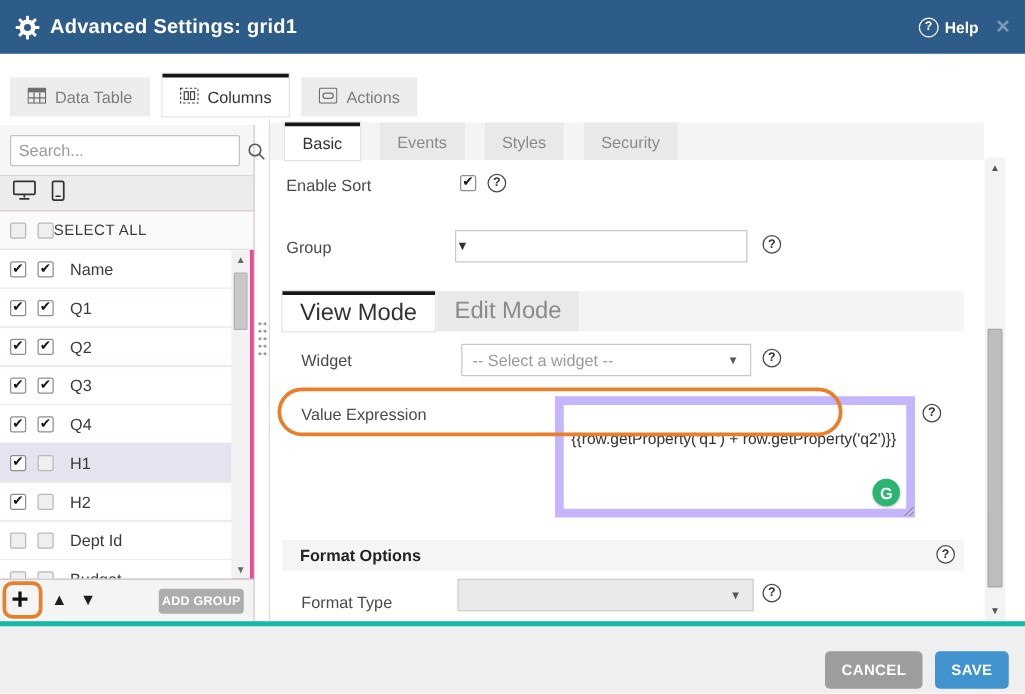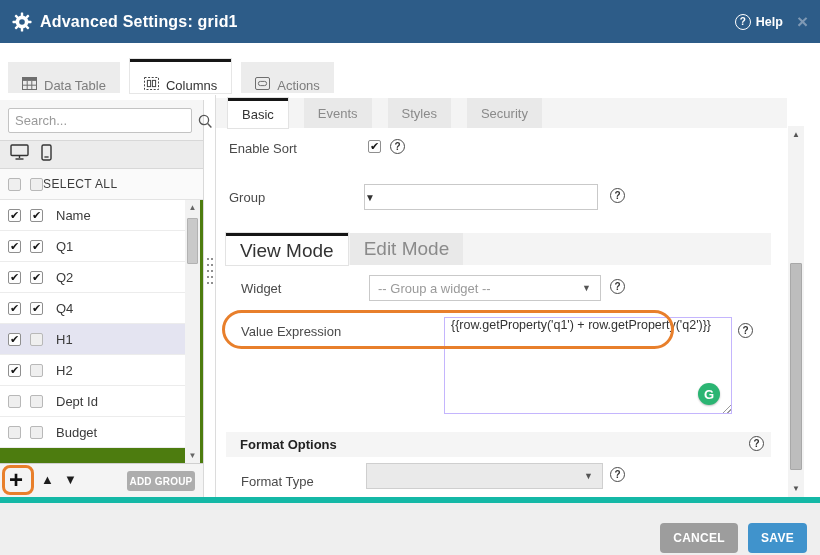--- a/index.html
+++ b/index.html
@@ -15,26 +15,26 @@
   .hdr-title{color:#fff;font-size:16px;font-weight:bold;margin-left:8px;letter-spacing:.2px;}
   .gear{margin-left:12px;display:flex;align-items:center;}
   .hdr-right{position:absolute;right:12px;top:0;height:43px;display:flex;align-items:center;gap:14px;}
   .help-wrap{display:flex;align-items:center;gap:5px;cursor:pointer;}
   .qm-w{width:16px;height:16px;border:1.4px solid #fff;border-radius:50%;color:#fff;font-size:10px;font-weight:bold;display:inline-flex;align-items:center;justify-content:center;}
   .help-lbl{color:#fff;font-size:12.5px;font-weight:bold;}
   .close-x{color:#7f99b4;font-size:19px;font-weight:bold;line-height:1;cursor:pointer;}
 
   
   .top-tabs{position:absolute;left:8px;top:59px;display:flex;gap:10px;height:34px;}
-  .ttab{display:flex;align-items:flex-end;gap:7px;padding:0 14px;background:#ececec;color:#7d7d7d;font-size:13px;margin-top:3px;cursor:pointer;}
+  .ttab{display:flex;align-items:center;gap:7px;padding:0 14px;background:#ececec;color:#7d7d7d;font-size:13px;margin-top:3px;cursor:pointer;}
   .ttab.active{background:#fff;color:#333;margin-top:0;border-top:3px solid #161616;box-shadow:0 0 0 1px #e6e6e6;}
   .ttab svg{flex:0 0 auto;}
 
   
-  .sidebar{position:absolute;left:0;top:100px;width:204px;height:397px;background:#4d7c0f;border-right:1px solid #d9d9d9;}
+  .sidebar{position:absolute;left:0;top:100px;width:204px;height:397px;background:#ec4899;border-right:1px solid #d9d9d9;}
   .search-area{position:absolute;left:0;top:0;width:100%;height:40px;background:#f6f6f6;}
   .search-box{position:absolute;left:8px;top:8px;width:184px;height:25px;background:#fff;border:1px solid #c3c3c3;border-radius:2px;display:flex;align-items:center;}
   .search-box input{border:0;outline:0;background:transparent;flex:1;font-size:13px;color:#555;padding:0 6px;font-family:"Liberation Sans",sans-serif;}
   .search-box input::placeholder{color:#9a9a9a;}
   .mag{margin-right:6px;display:flex;}
   .device-row{position:absolute;left:0;top:40px;width:100%;height:29px;background:#ececec;border-top:1px solid #d8d8d8;border-bottom:1px solid #d8d8d8;display:flex;align-items:center;gap:12px;padding-left:10px;}
   .selectall-row{position:absolute;left:0;top:69px;width:100%;height:31px;background:#fafafa;border-bottom:1px solid #e3e3e3;display:flex;align-items:center;}
   .selectall-lbl{font-size:12px;color:#3c3c3c;letter-spacing:.4px;margin-left:0;}
   .col-list{position:absolute;left:0;top:100px;width:100%;height:263px;overflow:hidden;}
   .col-rows{position:absolute;left:0;top:0;width:186px;}
@@ -70,35 +70,35 @@
   .flabel{position:absolute;font-size:13px;color:#4a4a4a;}
   .qm{width:15px;height:15px;border:1px solid #4a4a4a;border-radius:50%;color:#333;font-size:10px;font-weight:bold;display:inline-flex;align-items:center;justify-content:center;position:absolute;cursor:pointer;background:#fff;}
   .sel-box{position:absolute;height:26px;background:#fff;border:1px solid #c9c9c9;display:flex;align-items:center;cursor:pointer;}
   .sel-box .val{flex:1;font-size:13px;color:#9a9a9a;padding-left:8px;white-space:nowrap;overflow:hidden;}
   .sel-box .caret{font-size:10px;color:#333;margin-right:9px;}
   .sel-box .caret.small{font-size:9px;color:#555;}
   .sel-box.disabled{background:#eaeaea;border-color:#cfcfcf;cursor:default;}
   .mode-strip{position:absolute;left:10px;top:138px;width:545px;height:32px;background:#f4f4f4;display:flex;gap:2px;}
   .mode-strip .ptab{font-size:19px;}
   .ta-wrap{position:absolute;left:228px;top:222px;width:288px;height:97px;}
-  .ta-wrap textarea{width:100%;height:100%;border:1px solid #c4b5fd;resize:none;font-family:"Liberation Sans",sans-serif;font-size:12.5px;color:#333;padding:0 6px;outline:none;}
+  .ta-wrap textarea{width:100%;height:100%;border:7px solid #c4b5fd;resize:none;font-family:"Liberation Sans",sans-serif;font-size:12.5px;color:#333;padding:20px 6px;outline:none;}
   .resize-h{position:absolute;right:1px;bottom:1px;width:10px;height:10px;background-image:repeating-linear-gradient(-45deg,transparent 0 2px,#9a9a9a 2px 3px);clip-path:polygon(100% 0,100% 100%,0 100%);pointer-events:none;}
   .gram{position:absolute;left:482px;top:288px;width:22px;height:22px;border-radius:50%;background:var(--gram-green);color:#fff;font-size:13px;font-weight:bold;display:flex;align-items:center;justify-content:center;cursor:pointer;box-shadow:0 1px 2px rgba(0,0,0,.25);}
   .expr-ann{position:absolute;left:6px;top:215px;width:452px;height:39px;border:3px solid var(--accent);border-radius:20px;pointer-events:none;}
   .fmt-bar{position:absolute;left:10px;top:337px;width:545px;height:25px;background:#f5f5f5;display:flex;align-items:center;}
   .fmt-bar .fmt-lbl{font-size:13px;font-weight:600;color:#222;margin-left:14px;}
 
   
   .vscroll{position:absolute;left:788px;top:126px;width:16px;height:371px;background:#f3f3f3;}
   .vs-up{position:absolute;top:4px;width:100%;text-align:center;font-size:8px;color:#555;}
   .vs-dn{position:absolute;bottom:4px;width:100%;text-align:center;font-size:8px;color:#555;}
   .vs-thumb{position:absolute;left:2px;top:137px;width:12px;height:207px;background:#bdbdbd;border:1px solid #a8a8a8;border-radius:1px;cursor:grab;}
 
   
-  .footer{position:absolute;left:0;top:497px;width:820px;height:58px;background:#efefef;border-top:6px solid #14b8a6;}
+  .footer{position:absolute;left:0;top:497px;width:820px;height:58px;background:#efefef;border-top:4px solid #14b8a6;}
   .footer .btns{position:absolute;right:13px;top:20px;display:flex;gap:10px;}
   .btn{border:none;border-radius:4px;color:#fff;font-size:12px;font-weight:bold;letter-spacing:.3px;padding:8px 13px;cursor:pointer;font-family:"Liberation Sans",sans-serif;}
   .btn.cancel{background:var(--cancel-bg);}
   .btn.save{background:var(--save-bg);}
 </style>
 </head>
 <body>
 
 <div class="dialog">
 
@@ -208,20 +208,25 @@
             <span class="col-lbl">Q1</span>
           </div>
           <div class="col-row">
             <span class="cb cb1 on"></span>
             <span class="cb cb2 on"></span>
             <span class="col-lbl">Q2</span>
           </div>
           <div class="col-row">
             <span class="cb cb1 on"></span>
             <span class="cb cb2 on"></span>
+            <span class="col-lbl">Q3</span>
+          </div>
+          <div class="col-row">
+            <span class="cb cb1 on"></span>
+            <span class="cb cb2 on"></span>
             <span class="col-lbl">Q4</span>
           </div>
           <div class="col-row sel">
             <span class="cb cb1 on"></span>
             <span class="cb cb2 off"></span>
             <span class="col-lbl">H1</span>
           </div>
           <div class="col-row">
             <span class="cb cb1 on"></span>
             <span class="cb cb2 off"></span>
@@ -287,21 +292,21 @@
       <div class="ptab active">
           <span>View Mode</span>
         </div>
       <div class="ptab">
           <span>Edit Mode</span>
         </div>
     </div>
 
     <span class="flabel" style="left:25px;top:186px;">Widget</span>
     <div class="sel-box" style="left:153px;top:180px;width:232px;">
-      <span class="val">-- Group a widget --</span>
+      <span class="val">-- Select a widget --</span>
       <span class="caret small">▼</span>
     </div>
     <span class="qm" style="left:394px;top:184px;">?</span>
 
     <span class="flabel" style="left:25px;top:229px;">Value Expression</span>
     <div class="ta-wrap">
       <textarea spellcheck="false" style="">{{row.getProperty('q1') + row.getProperty('q2')}}</textarea>
       <span class="resize-h"></span>
     </div>
     <span class="qm" style="left:522px;top:228px;">?</span>

